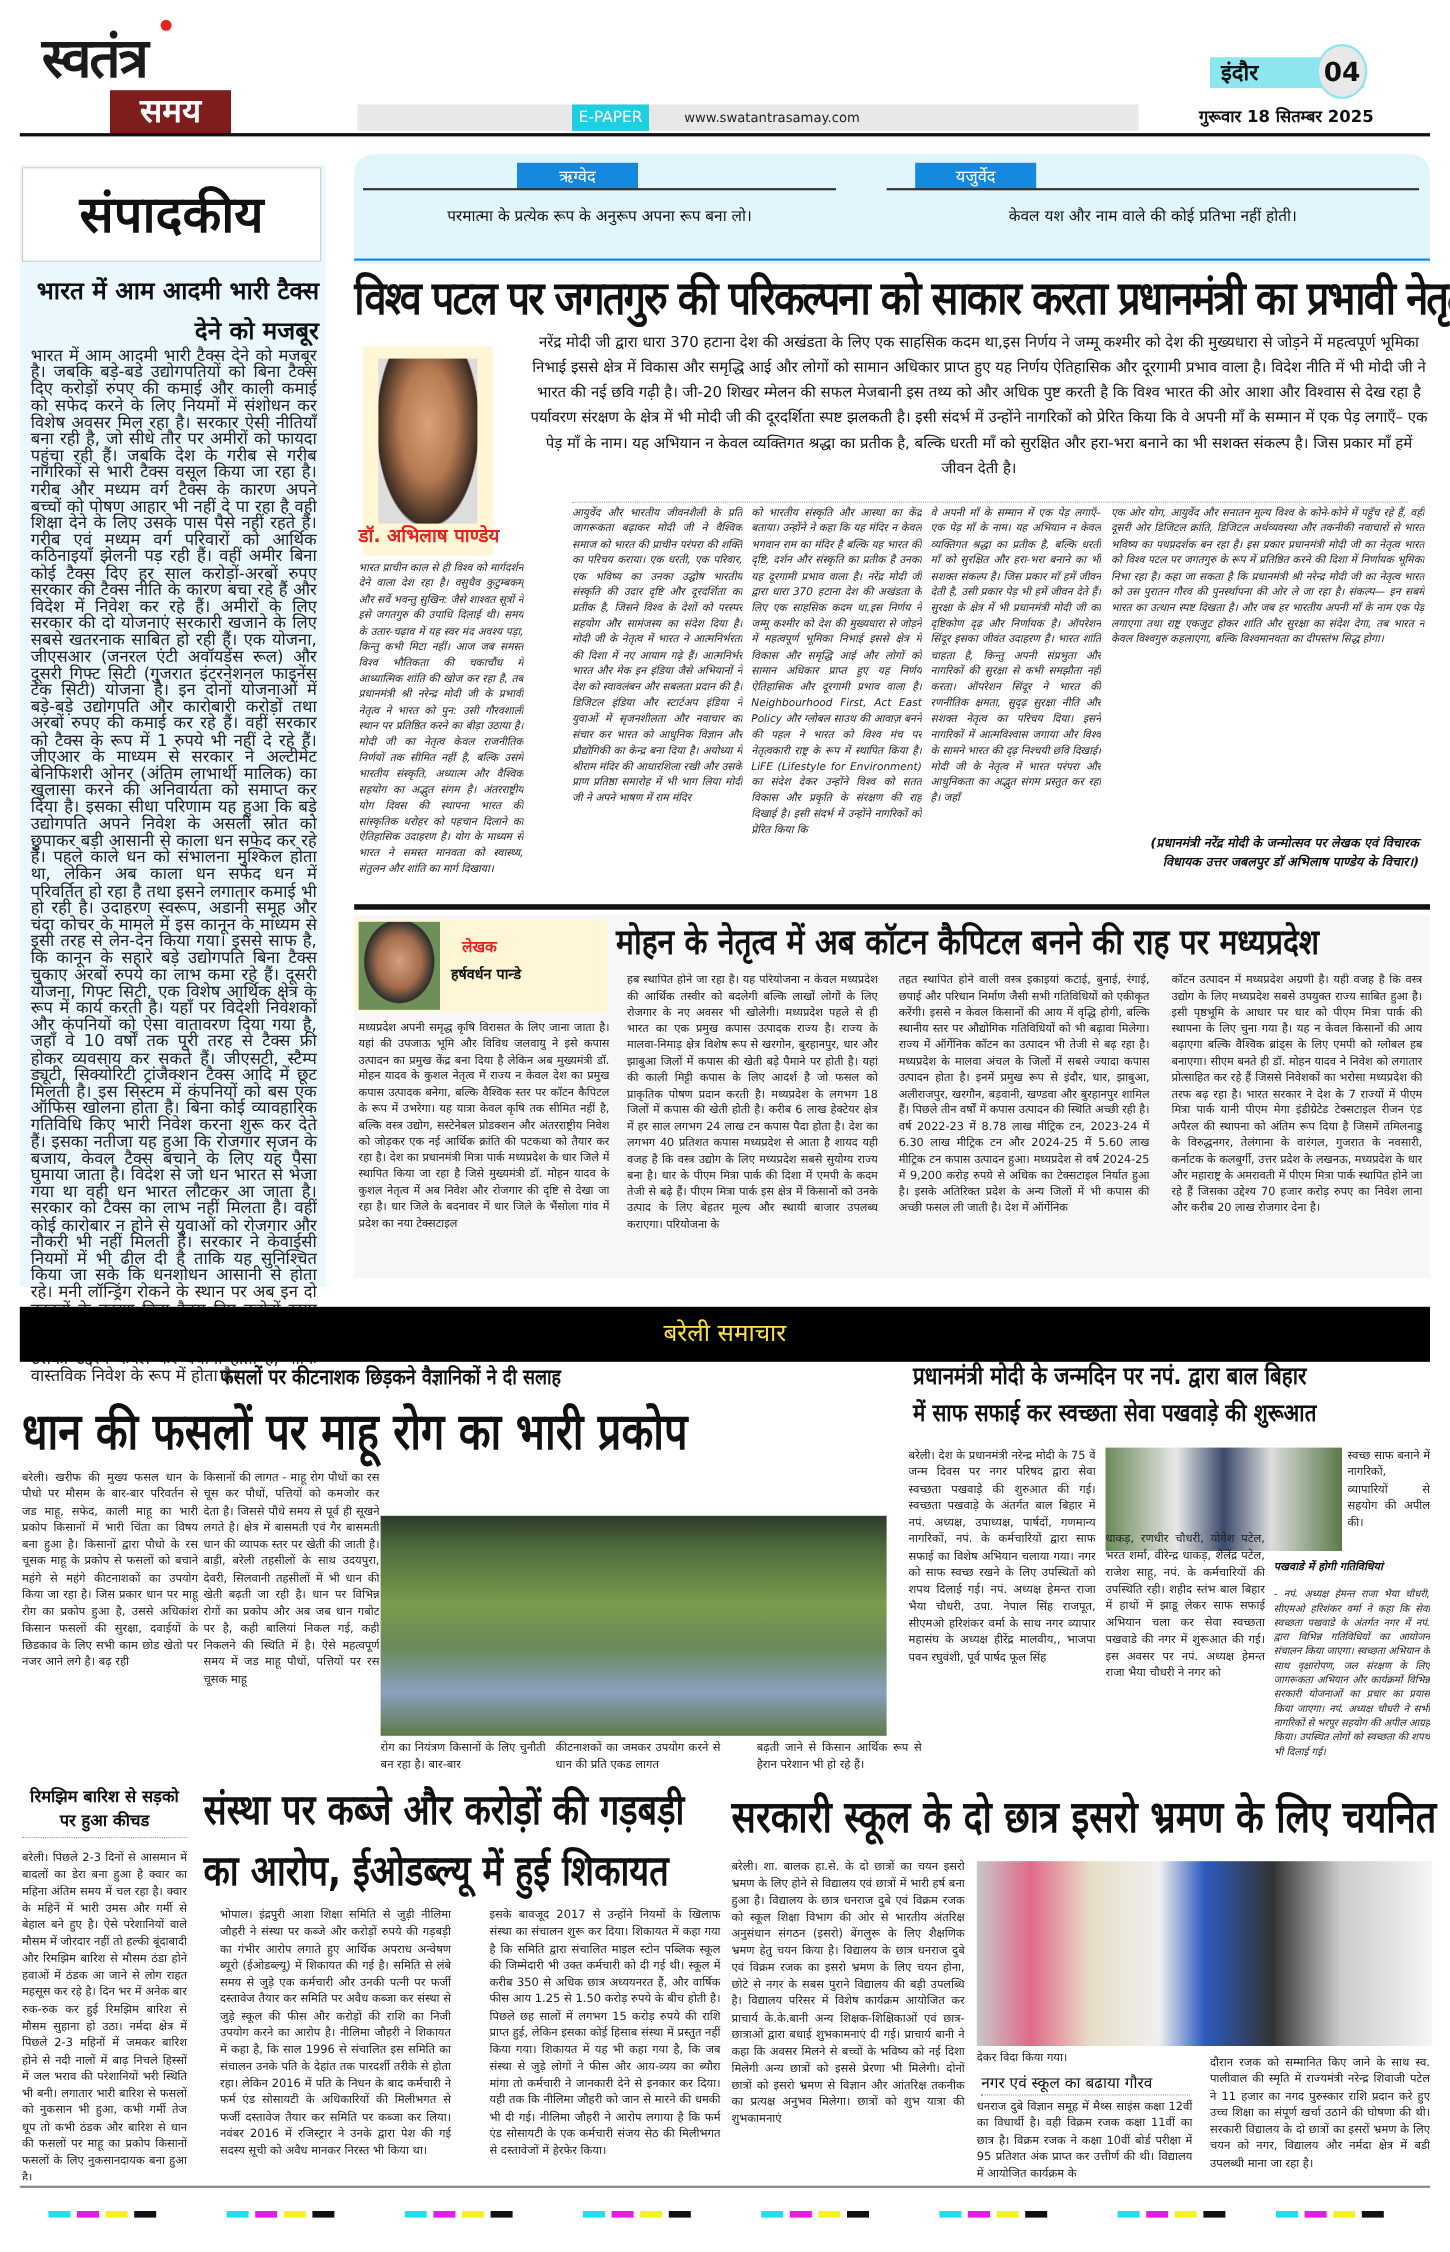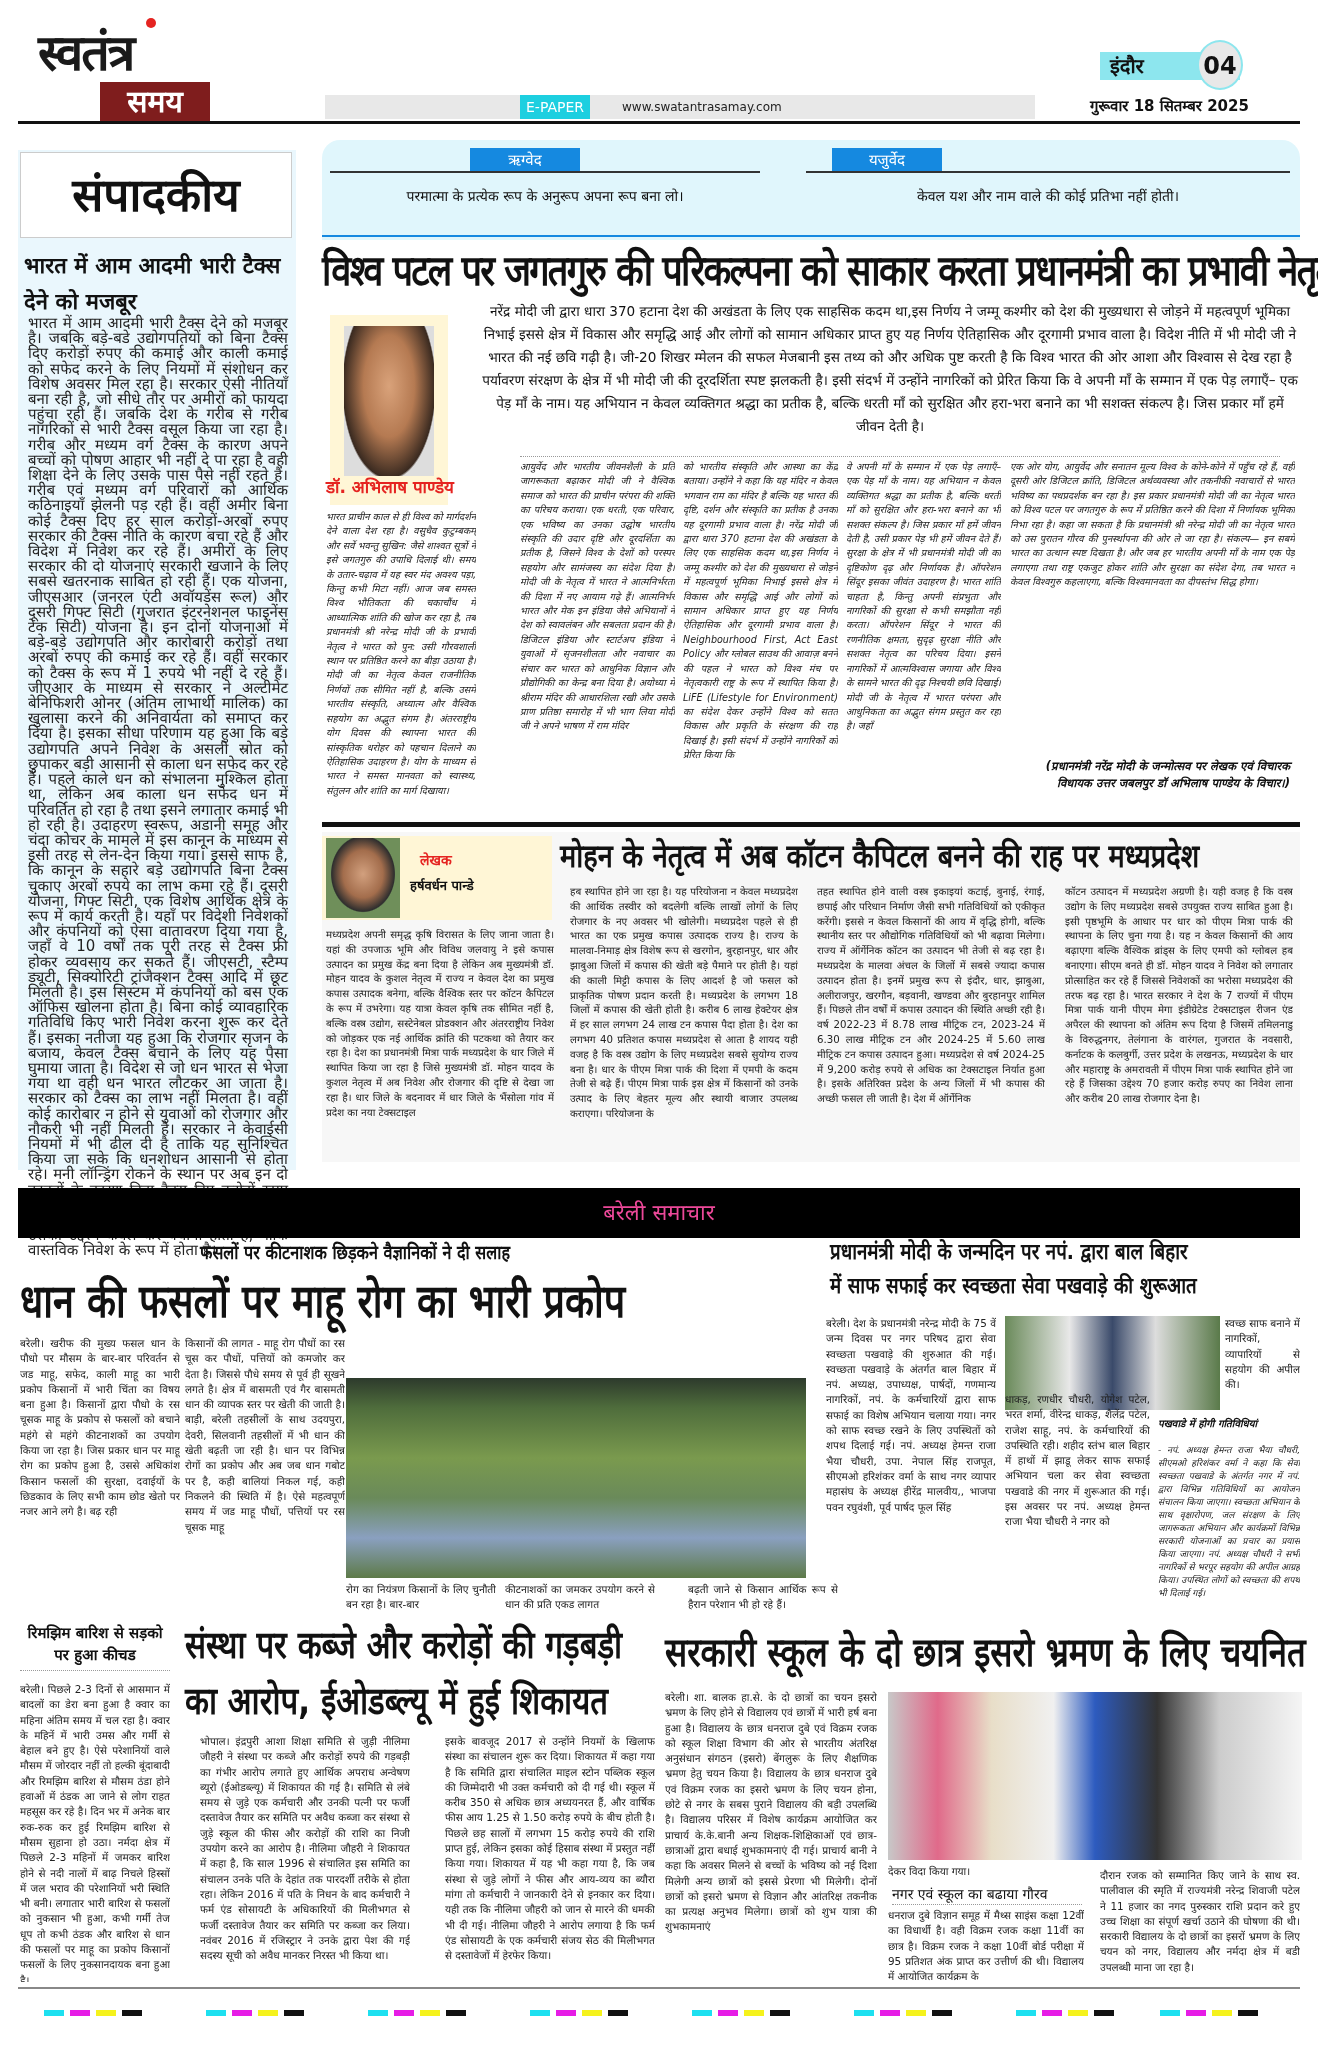--- a/index.html
+++ b/index.html
@@ -15,21 +15,21 @@
 .epaper-url{left:622px;top:95px;font-size:12px;line-height:24px;color:#222}
 .city-box{left:1100px;top:52px;width:140px;height:28px;background:#8de6ee}
 .city{left:1110px;top:52px;font-size:20px;line-height:28px;font-weight:bold}
 .page-circle{left:1197px;top:40px;width:46px;height:50px;border-radius:50%;background:#e8e8e8;border:2px solid #8de6ee;text-align:center;line-height:48px;font-size:24px;font-weight:bold}
 .date{left:1090px;top:94px;font-size:15px;font-weight:bold;line-height:24px}
 .rule-top{left:18px;top:121px;width:1282px;height:3px;background:#111}
 
 .ed-side{left:18px;top:150px;width:278px;height:1020px;background:#eaf7fd}
 .ed-title-box{left:20px;top:152px;width:272px;height:86px;background:#fff;border:1px solid #ccc}
 .ed-title{left:20px;top:152px;width:272px;text-align:center;font-size:46px;font-weight:bold;line-height:86px}
-.ed-headline{left:24px;top:248px;width:266px;text-align:left;font-size:22px;font-weight:bold;line-height:36px}
+.ed-headline{left:24px;top:248px;width:266px;text-align:right;font-size:22px;font-weight:bold;line-height:36px}
 .ed-body{left:28px;top:316px;width:260px;font-size:15px;line-height:15.2px;text-align:justify;color:#222}
 
 .quote-panel{left:322px;top:140px;width:978px;height:100px;background:#e0f6fc;border-radius:18px 18px 0 0}
 .quote-label{height:24px;background:#1589e0;color:#fff;font-size:15px;text-align:center;line-height:24px;width:110px}
 .quote-rule{height:2px;background:#333}
 .quote-text{font-size:14px;text-align:center}
 .blue-rule{left:322px;top:235px;width:978px;height:2px;background:#1589e0}
 
 .main-headline{left:322px;top:242px;width:990px;font-size:42px;font-weight:bold;line-height:58px;letter-spacing:-2px;white-space:nowrap;transform:scaleX(0.86);transform-origin:left}
 .author-card{left:330px;top:315px;width:118px;height:190px;background:#fff6d6}
@@ -42,21 +42,21 @@
 .sep-thick{left:322px;top:822px;width:978px;height:5px;background:#111}
 
 .cotton-bg{left:322px;top:832px;width:978px;height:330px;background:#f7f7f7}
 .cotton-author{left:322px;top:836px;width:230px;height:84px;background:#fff6d6}
 .cotton-photo{left:326px;top:838px;width:74px;height:80px;background:radial-gradient(ellipse at 50% 45%,#d2a07e 0,#a36d4c 38%,#2e2e2e 60%,#6f8f5a 62%)}
 .cotton-label{left:420px;top:850px;font-size:14px;color:#e52421;font-weight:bold}
 .cotton-writer{left:410px;top:876px;font-size:13px;font-weight:bold}
 .cotton-headline{left:560px;top:830px;width:760px;font-size:32px;font-weight:bold;line-height:52px;white-space:nowrap;transform:scaleX(0.85);transform-origin:left}
 .cot-col{font-size:10.2px;line-height:14.8px;color:#222;text-align:justify}
 
-.bareli-bar{left:18px;top:1188px;width:1282px;height:50px;background:#000;color:#ec4899;font-size:22px;text-align:center;line-height:50px}
+.bareli-bar{left:18px;top:1188px;width:1282px;height:50px;background:#000;color:#fde047;font-size:22px;text-align:center;line-height:50px}
 .sub-kicker{font-size:19px;font-weight:bold;line-height:28px;white-space:nowrap;transform:scaleX(0.85);transform-origin:left}
 .big-head{font-size:46px;font-weight:bold;line-height:62px;white-space:nowrap;transform:scaleX(0.82);transform-origin:left}
 .news-col{font-size:10.4px;line-height:15.3px;color:#222;text-align:justify}
 .paddy-photo{left:346px;top:1378px;width:460px;height:200px;background:linear-gradient(180deg,#2d3a2c 0,#4f6d3c 15%,#7a9a4e 40%,#6a8a5a 60%,#8aa0c0 80%,#5d7a48 100%)}
 .swach-photo{left:1005px;top:1316px;width:215px;height:94px;background:linear-gradient(90deg,#6a8a5a,#e8e8e8 30%,#3a4a6a 50%,#ddd 70%,#5a7a4a)}
 .isro-photo{left:888px;top:1692px;width:414px;height:168px;background:linear-gradient(90deg,#c8c8c8 0,#e06a8a 12%,#e8dec8 25%,#f0f0f0 40%,#2d5bbf 50%,#333 65%,#ccc 80%,#f5f5f5 100%)}
 .dotted-under{border-bottom:1px dotted #999}
 .bottom-rule{left:18px;top:1987px;width:1282px;height:2px;background:#888}
 .reg{height:6px;width:20px}
 </style>

